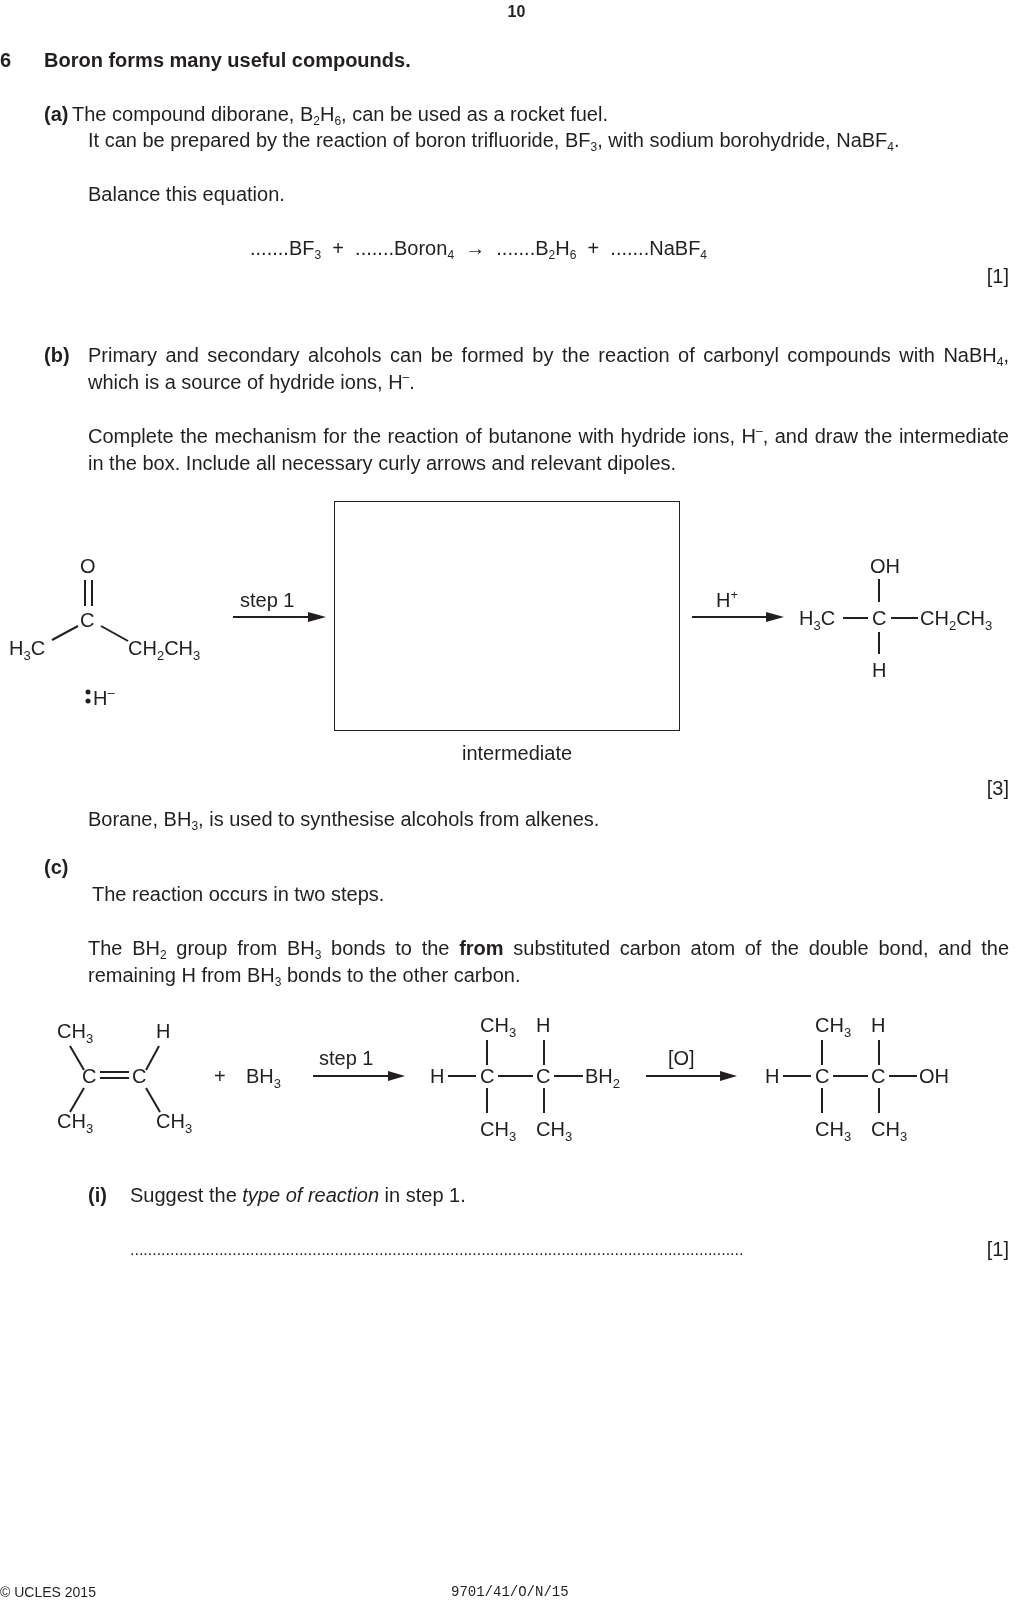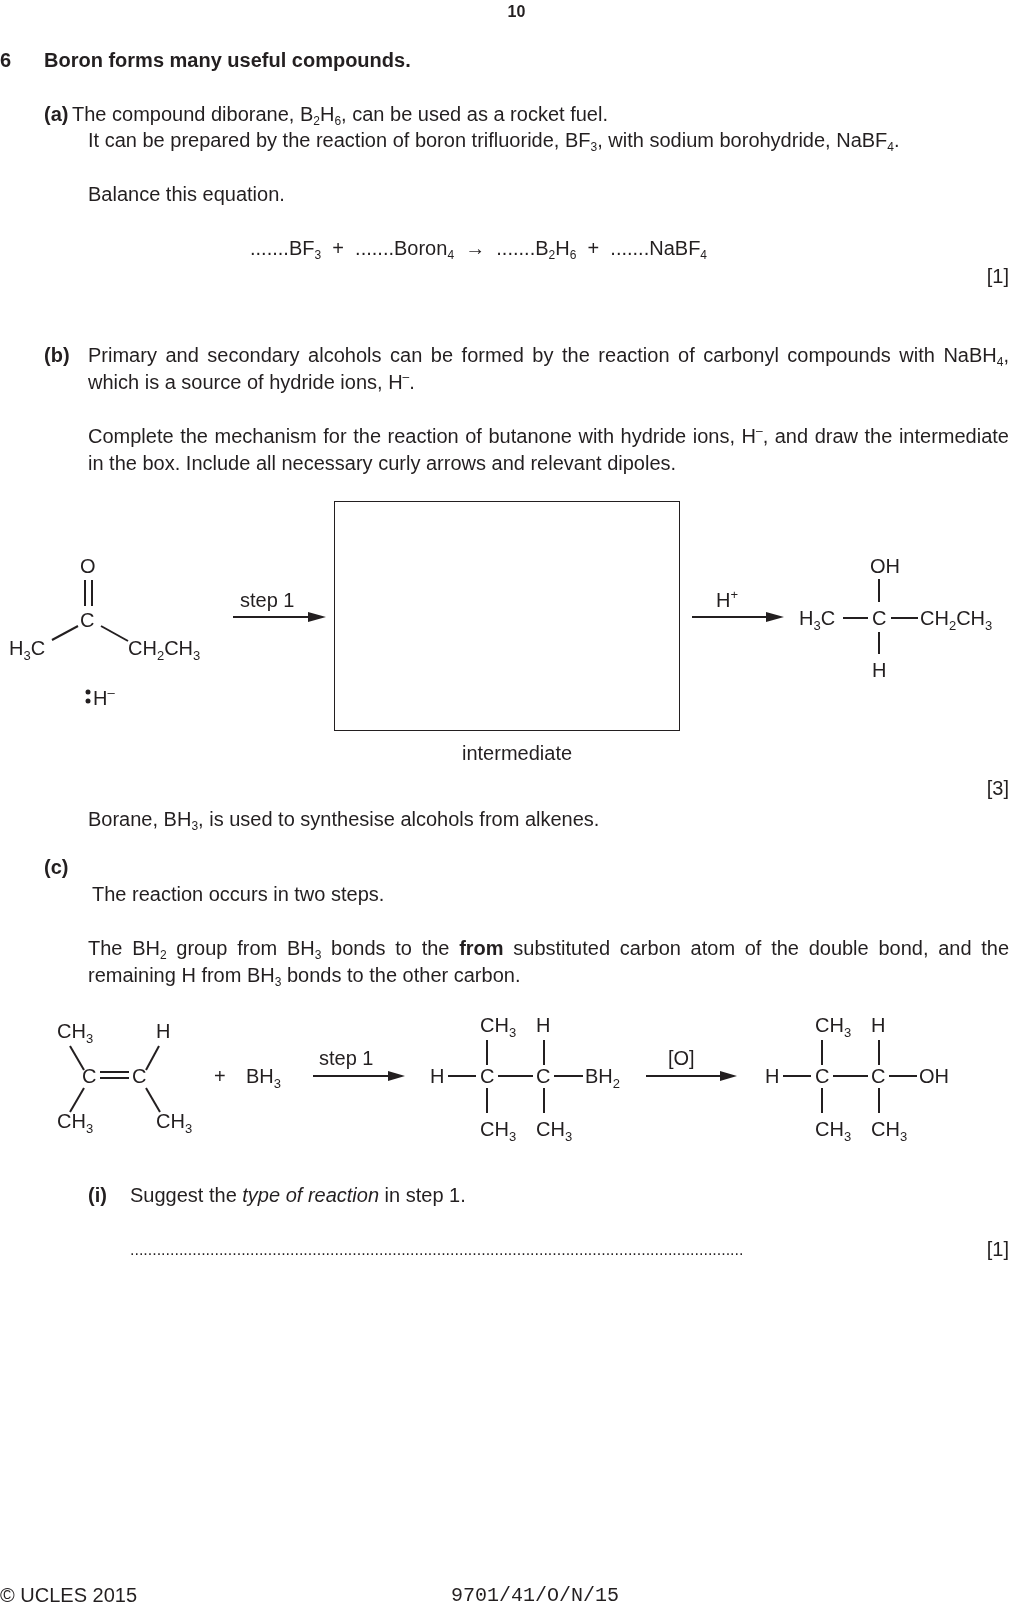--- a/index.html
+++ b/index.html
@@ -11,21 +11,21 @@
   .page-num { top: 0px; left: 0; width: 1033px; text-align: center; font-weight: bold; font-size: 16px; line-height: 24px; }
   .qnum { font-weight: bold; }
   .part { font-weight: bold; }
   .txt { line-height: 27px; }
   .just { text-align: justify; text-align-last: left; white-space: normal; }
   sub { font-size: 12px; vertical-align: -4px; line-height: 0; }
   sup { font-size: 12px; vertical-align: 8px; line-height: 0; }
   .marks { right: 24px; }
   .box { position: absolute; left: 334px; top: 501px; width: 346px; height: 230px; border: 1.5px solid #231f20; box-sizing: border-box; }
   svg text { font-family: "Liberation Sans", sans-serif; fill: #231f20; }
-  .footer { font-size: 20px; }
+  .footer { font-size: 14px; }
   .dots { letter-spacing: 0px; overflow: hidden; }
 </style>
 </head>
 <body>
 
 <div class="abs page-num">10</div>
 
 <div class="abs txt qnum" style="left:0px; top:47px;">6</div>
 <div class="abs txt" style="left:44px; top:47px;font-weight:bold;">Boron forms many useful compounds.</div>
 

